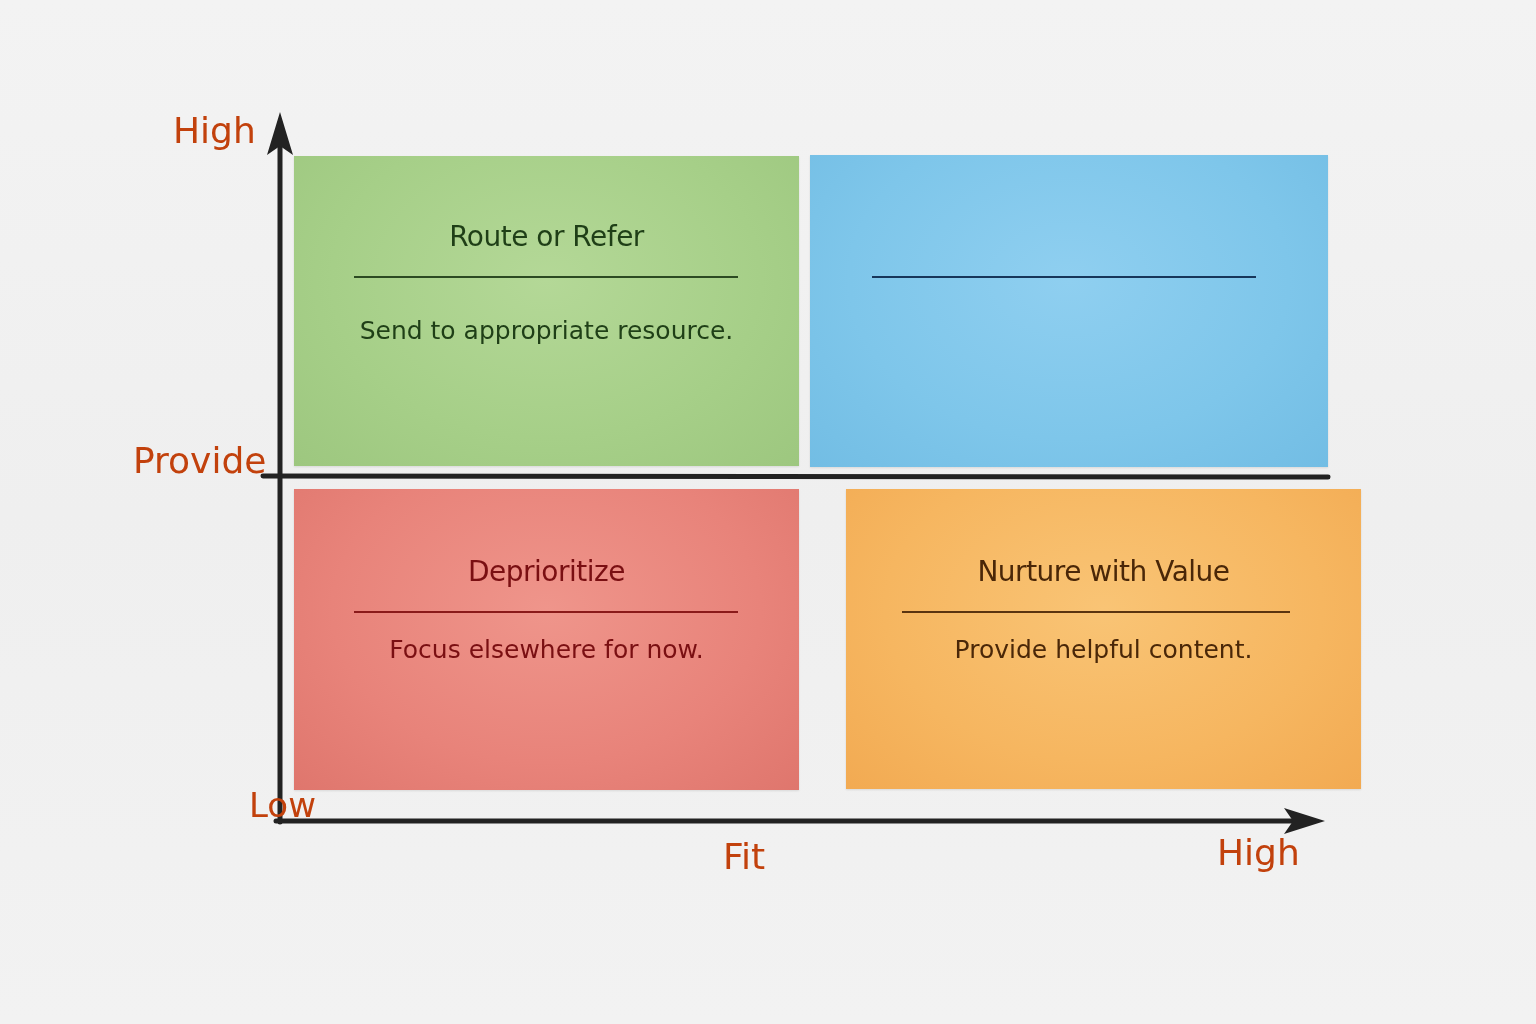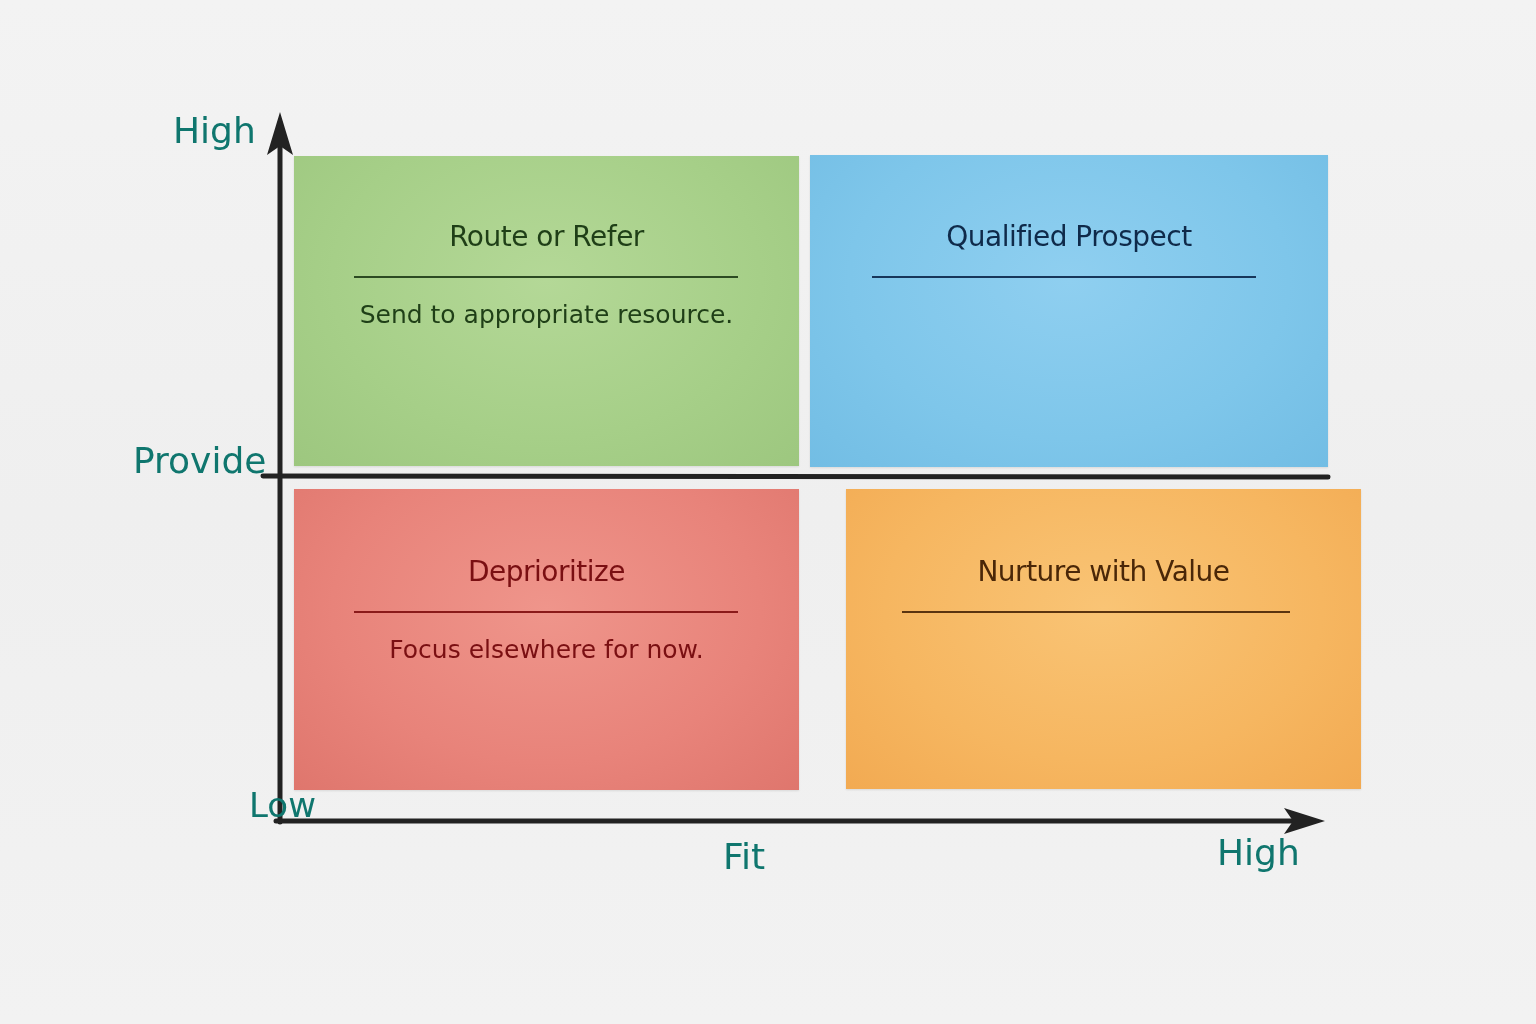--- a/index.html
+++ b/index.html
@@ -38,54 +38,54 @@
     .card .subtitle {
       position: absolute;
       left: 0; right: 0;
       text-align: center;
       font-size: 25px;
       white-space: nowrap;
     }
     .axis-label {
       position: absolute;
       font-family: "DejaVu Sans", sans-serif;
-      color: #0f766e;
+      color: #c2410c;
       font-size: 36px;
       white-space: nowrap;
     }
     svg.axes {
       position: absolute;
       left: 0; top: 0;
     }
   </style>
 </head>
 <body>
 
 <div class="canvas">
 
   <div class="card" style="left:294px; top:156px; width:505px; height:310px; background: radial-gradient(ellipse at 50% 40%, #b4d897 0%, #a6cf88 60%, #9dc77f 100%);">
     <div class="title" style="top:64px; color:#1f3f17;">Route or Refer</div>
     <div class="rule" style="left:60px; width:384px; top:120px; background:#2c4a22;"></div>
-    <div class="subtitle" style="top:144px; color:#1f3f17;">Send to appropriate resource.</div>
+    <div class="subtitle" style="top:160px; color:#1f3f17;">Send to appropriate resource.</div>
   </div>
 
   <div class="card" style="left:810px; top:155px; width:518px; height:312px; background: radial-gradient(ellipse at 50% 40%, #8fcff0 0%, #7ec6ea 60%, #72bde4 100%);">
-    <div class="title" style="top:65px; color:#0f2a4a;">Qualified Prospect</div>
     <div class="rule" style="left:62px; width:384px; top:121px; background:#17365a;"></div>
   </div>
 
   <div class="card" style="left:294px; top:489px; width:505px; height:301px; background: radial-gradient(ellipse at 50% 40%, #ef958b 0%, #e8837a 60%, #df766d 100%);">
     <div class="title" style="top:66px; color:#7a0f12;">Deprioritize</div>
     <div class="rule" style="left:60px; width:384px; top:122px; background:#8a1a1a;"></div>
     <div class="subtitle" style="top:146px; color:#7a0f12;">Focus elsewhere for now.</div>
   </div>
 
   <div class="card" style="left:846px; top:489px; width:515px; height:300px; background: radial-gradient(ellipse at 50% 40%, #f9c475 0%, #f6b660 60%, #f2aa52 100%);">
     <div class="title" style="top:66px; color:#4a2708;">Nurture with Value</div>
     <div class="rule" style="left:56px; width:388px; top:122px; background:#5a3410;"></div>
+    <div class="subtitle" style="top:146px; color:#4a2708;">Provide helpful content.</div>
   </div>
 
   <svg class="axes" width="1536" height="1024" viewBox="0 0 1536 1024">
 
     <line x1="280" y1="140" x2="280" y2="822" stroke="#222" stroke-width="5" stroke-linecap="round"></line>
     <polygon points="280,112 267,155 280,146 293,155" fill="#222"></polygon>
 
     <line x1="263" y1="476" x2="1328" y2="477" stroke="#222" stroke-width="5" stroke-linecap="round"></line>
 
     <line x1="276" y1="821" x2="1298" y2="821" stroke="#222" stroke-width="5" stroke-linecap="round"></line>

